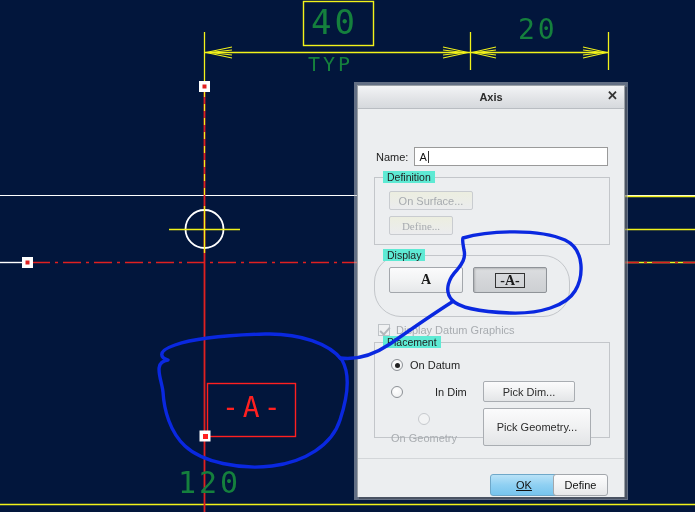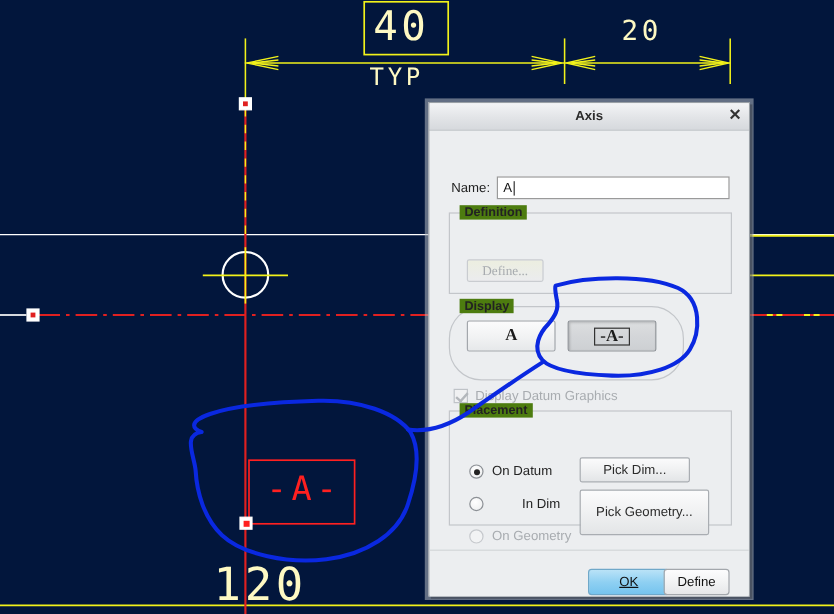--- a/index.html
+++ b/index.html
@@ -19,21 +19,21 @@
   
   #cad {
     position: absolute;
     inset: 0;
     background: #02163c;
   }
   .cad-svg { position: absolute; inset: 0; }
 
   .cadtext {
     position: absolute;
-    color: #fef9c3;
+    color: #15803d;
     font-family: "DejaVu Sans Mono", monospace;
     font-weight: 300;
     letter-spacing: 3px;
     white-space: nowrap;
     user-select: none;
   }
 
   
   #dialog {
     position: absolute;
@@ -111,24 +111,24 @@
   
   .group {
     position: absolute;
     border: 1px solid #c3c6ca;
     box-sizing: border-box;
   }
   .group > .legend {
     position: absolute;
     top: -7px;
     left: 8px;
-    background: #4d7c0f;
+    background: #5eead4;
     padding: 0 4px;
     font-size: 10.5px;
-    font-weight: bold;
+    font-weight: normal;
     color: #222;
   }
 
   #grp-definition { left: 16px; top: 68px; width: 236px; height: 68px; }
   #grp-display    { left: 16px; top: 146px; width: 196px; height: 62px; border-radius: 27px; }
   #grp-placement  { left: 16px; top: 233px; width: 236px; height: 96px; }
 
   
   .btn {
     background: linear-gradient(to bottom, #fbfbfc 0%, #f0f1f2 50%, #e3e5e7 100%);
@@ -201,21 +201,21 @@
     position: absolute;
     left: 3px; top: 0px;
     width: 4px; height: 8px;
     border: solid #b3b7bb;
     border-width: 0 2px 2px 0;
     transform: rotate(42deg);
   }
   #chk-row .lbl { font-size: 11px; color: #a8acb0; }
 
   
-  .radio-row { position: absolute; display: flex; align-items: center; gap: 7px; margin-top: 28px; }
+  .radio-row { position: absolute; display: flex; align-items: center; gap: 7px; }
   .rbtn {
     width: 12px; height: 12px; border-radius: 50%;
     border: 1px solid #8d9196;
     background: radial-gradient(circle at 40% 35%, #ffffff 0%, #f1f2f3 70%, #e2e4e6 100%);
     position: relative;
     box-sizing: border-box;
   }
   .rbtn.on::after {
     content: "";
     position: absolute;
@@ -223,21 +223,21 @@
     width: 5px; height: 5px;
     border-radius: 50%;
     background: #222;
   }
   .rbtn.dim { border-color: #c6c9cd; background: #f2f3f4; }
   .radio-row .lbl { font-size: 11px; color: #242424; }
   .radio-row .lbl.dim { color: #a8acb0; }
 
   #radio-on-datum   { left: 16px; top: 16px; }
   #radio-in-dim     { left: 16px; top: 43px; gap: 32px; }
-  #radio-on-geom    { left: 16px; top: 70px; }
+  #radio-on-geom    { left: 16px; top: 70px; flex-direction: column; }
 
   #btn-pick-dim  { position: absolute; left: 108px; top: 38px; width: 92px; height: 21px; }
   #btn-pick-geom { position: absolute; left: 108px; top: 65px; width: 108px; height: 38px; }
 
   
   #footer-sep {
     position: absolute;
     left: 0; right: 0; top: 349px;
     border-top: 1px solid #d3d6d9;
   }
@@ -321,22 +321,22 @@
 
       <rect x="199.5" y="81.5" width="10" height="10" fill="#ffffff" stroke="#ffffff" stroke-width="1"></rect>
       <rect x="202.5" y="84.5" width="4" height="4" fill="#e02020" stroke="none"></rect>
 
       <rect x="22.5" y="257.5" width="10" height="10" fill="#ffffff" stroke="#ffffff" stroke-width="1"></rect>
       <rect x="25.5" y="260.5" width="4" height="4" fill="#e02020" stroke="none"></rect>
     </svg>
 
     <div class="cadtext" style="left:311px; top:2px; font-size:34px;">40</div>
     <div class="cadtext" style="left:308px; top:52px; font-size:20px;">TYP</div>
-    <div class="cadtext" style="left:518px; top:13px; font-size:23px;">20</div>
-    <div class="cadtext" style="left:178px; top:465px; font-size:38px;">120</div>
+    <div class="cadtext" style="left:518px; top:13px; font-size:28px;">20</div>
+    <div class="cadtext" style="left:178px; top:465px; font-size:30px;">120</div>
 
     <div class="cadtext" style="left:222px; top:391px; font-size:28px; color:#ff2020; letter-spacing:4px;">-A-</div>
   </div>
 
   <div id="dialog">
 
     <div id="titlebar">
       <span class="title">Axis</span>
       <span class="close">✕</span>
     </div>
@@ -346,20 +346,21 @@
       <div class="name-row">
         <span class="name-label">Name:</span>
         <div class="name-input">
           <span>A</span>
             <span class="caret"></span>
         </div>
       </div>
 
       <div class="group" id="grp-definition">
         <span class="legend">Definition</span>
+        <div class="btn disabled" id="btn-on-surface">On Surface...</div>
         <div class="btn disabled" id="btn-define">Define...</div>
       </div>
 
       <div class="group" id="grp-display">
         <span class="legend">Display</span>
         <div class="tbtn" id="tbtn-plain">
           <span class="glyph">A</span>
         </div>
         <div class="tbtn pressed" id="tbtn-datum">
           <span class="glyph boxed">-A-</span>

